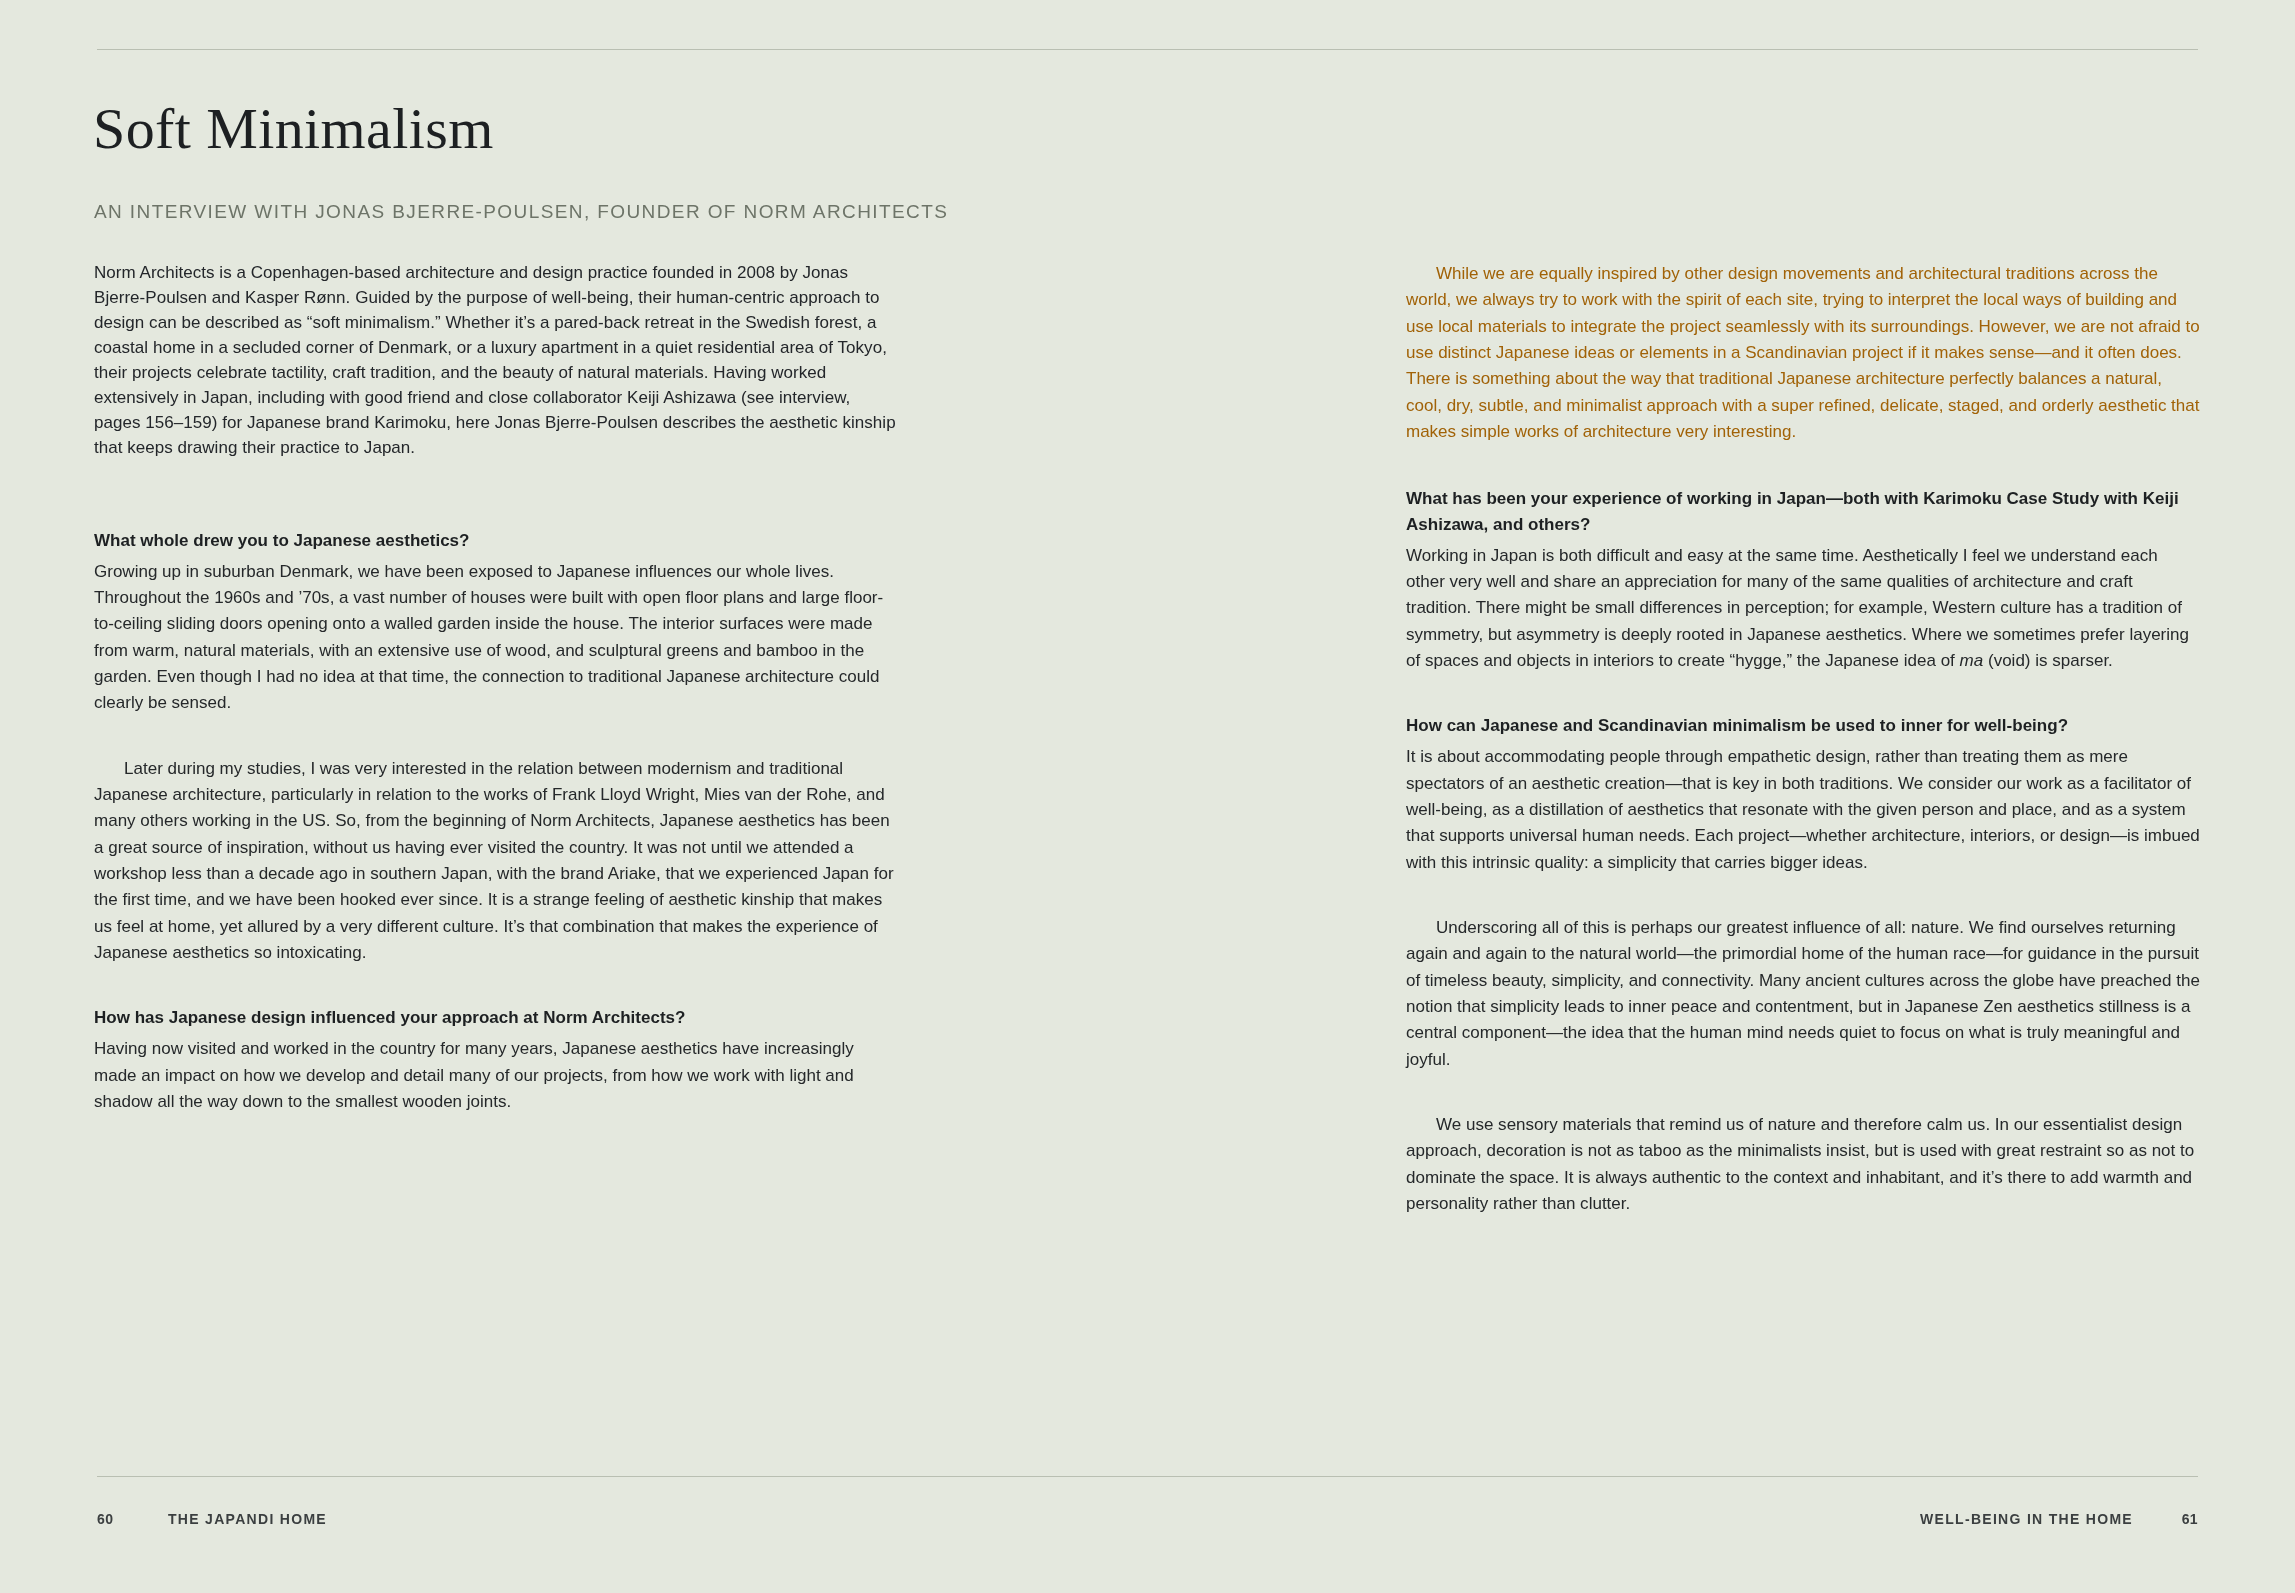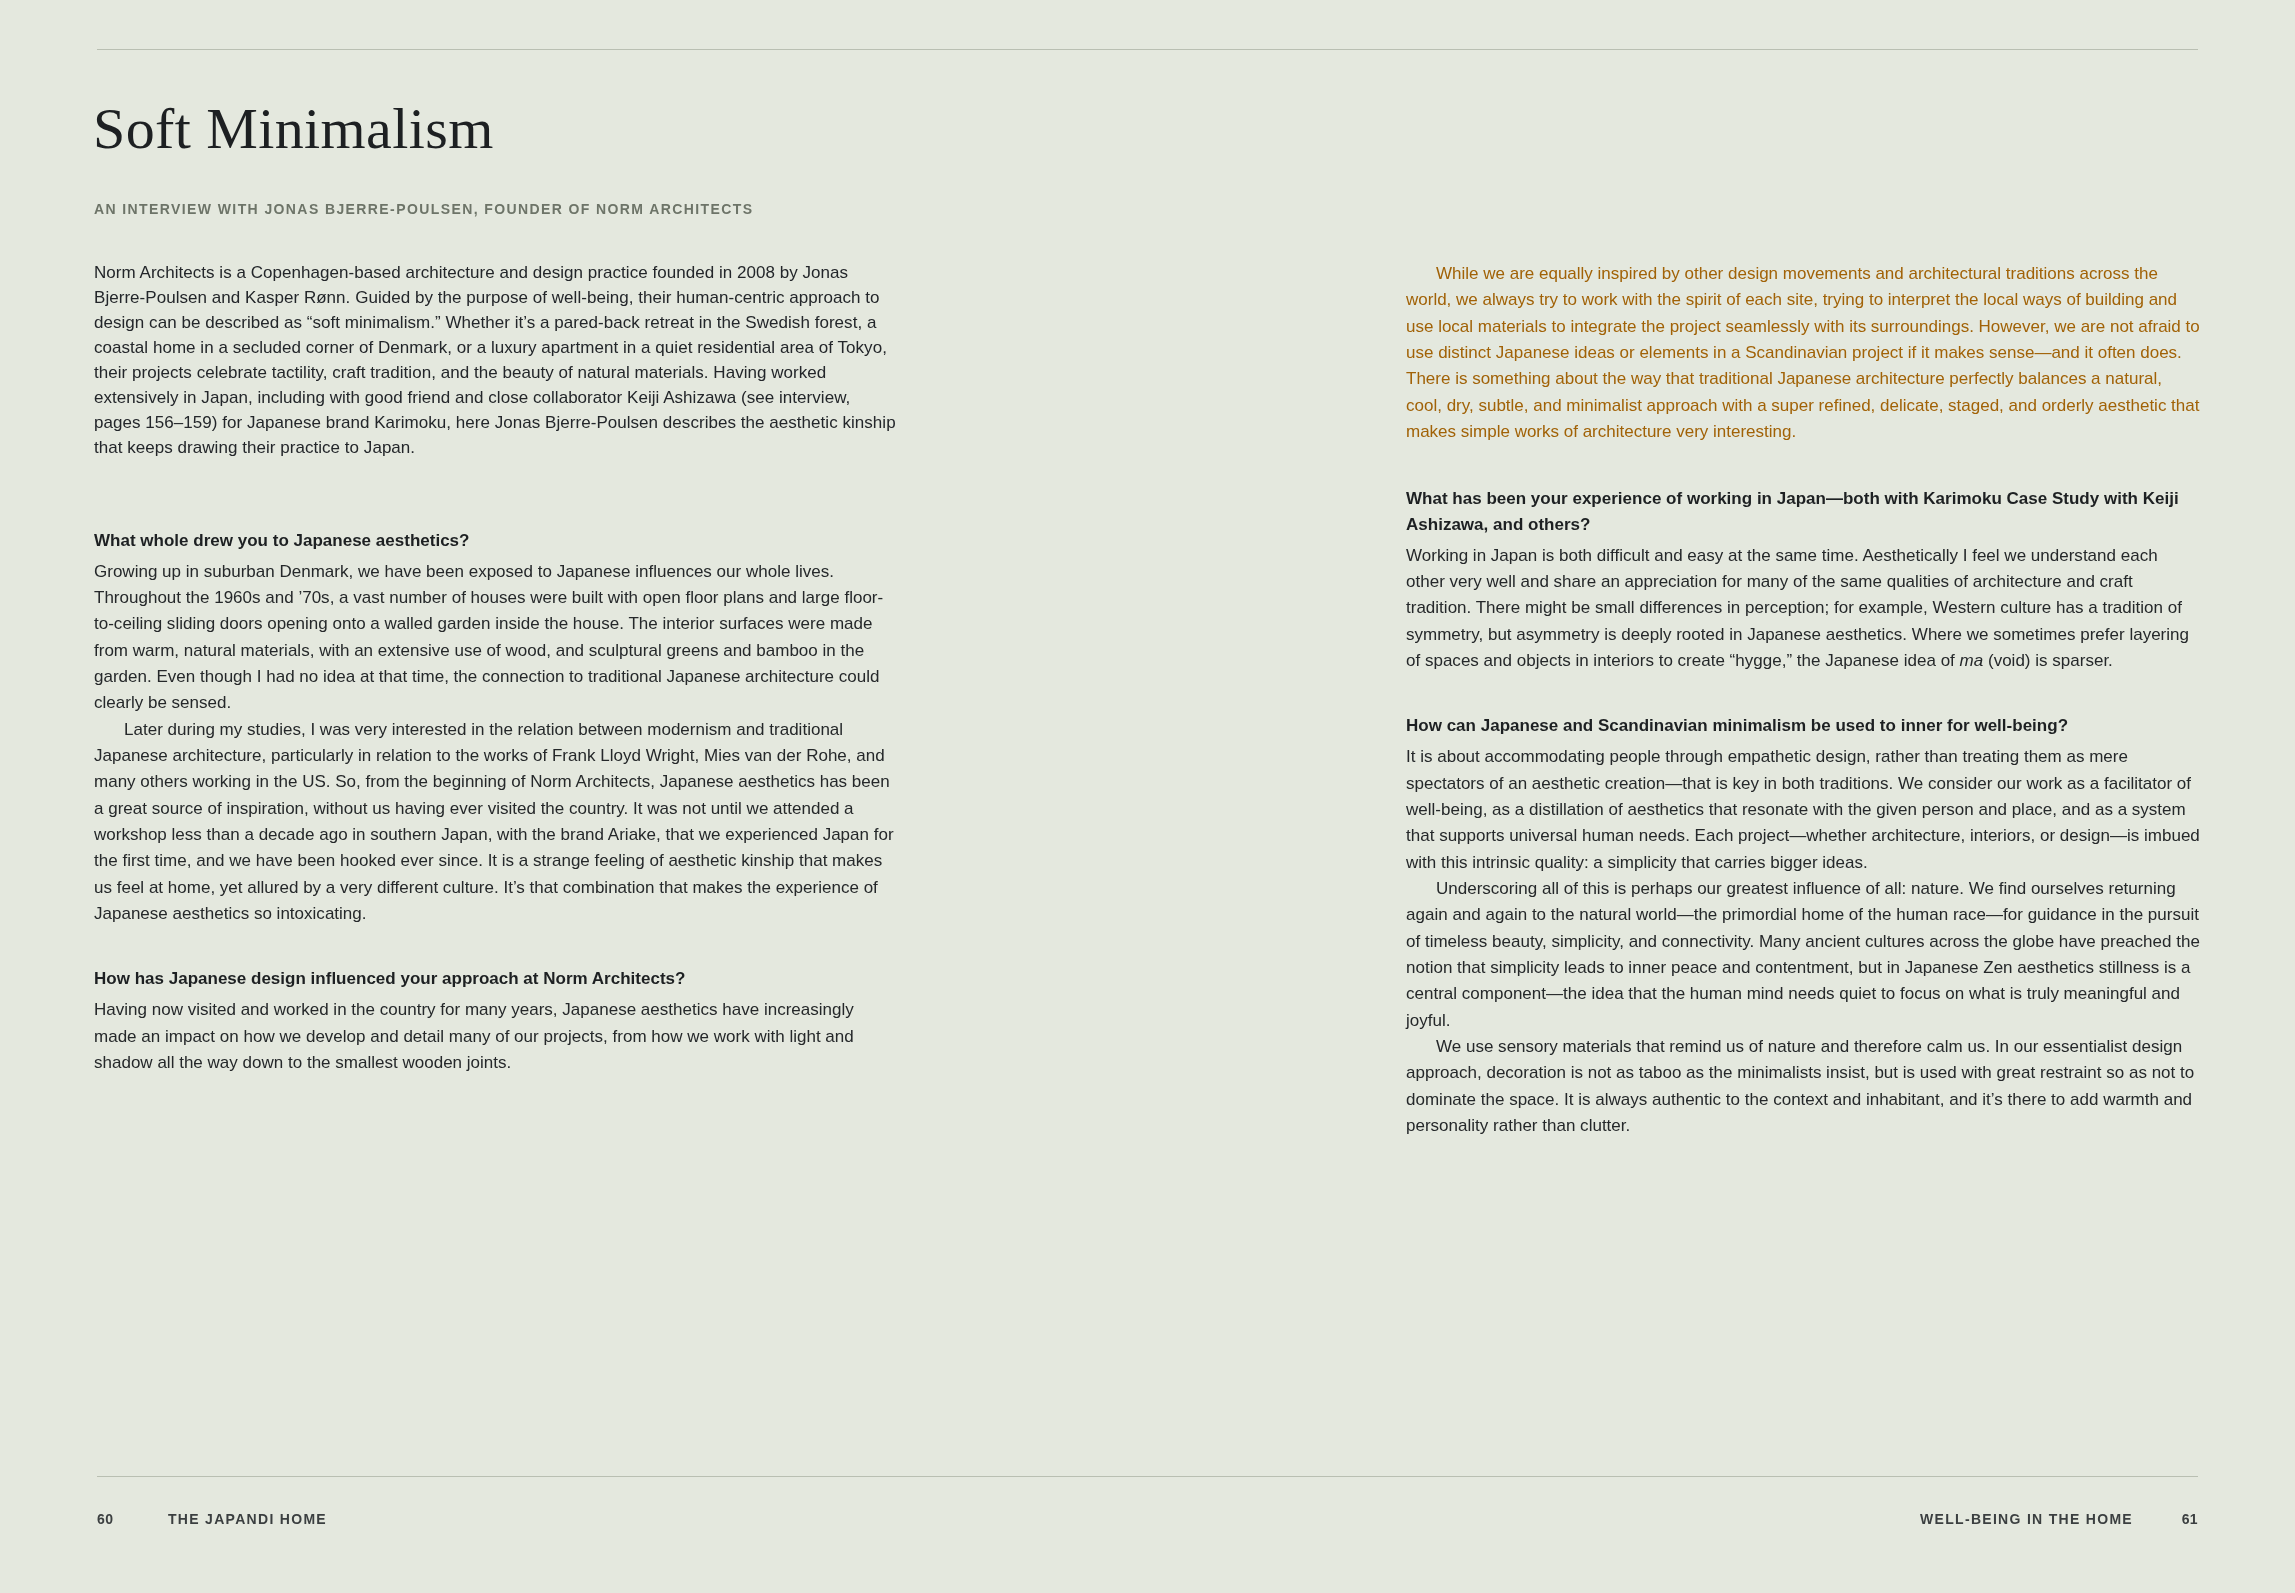--- a/index.html
+++ b/index.html
@@ -40,22 +40,22 @@
     font-weight: 400;
     letter-spacing: 0.4px;
     color: #1d2022;
     margin: 0;
     line-height: 1.1;
   }
   .standfirst {
     position: absolute;
     left: 94px;
     top: 201px;
-    font-size: 14px;
-    font-weight: bold;
+    font-size: 19px;
+    font-weight: normal;
     letter-spacing: 1.4px;
     color: #6d7468;
     text-transform: uppercase;
   }
 
   .col {
     position: absolute;
     top: 261px;
     width: 802px;
   }
@@ -83,21 +83,21 @@
     margin: 0 0 5.3px 0;
     letter-spacing: 0.01px;
   }
   .a {
     font-size: 17px;
     line-height: 1.55;
     color: #25282a;
     margin: 0;
     letter-spacing: 0.01px;
   }
-  .a + .a { text-indent: 30px; }
+  .a + .a { text-indent: 30px; margin-top: 39px; }
   .gap-q { margin-top: 41px; }
   .gap-q-sm { margin-top: 39px; }
 
   .right-intro p {
     font-size: 17px;
     line-height: 1.55;
     margin: 0;
     text-indent: 30px;
     color: #a16207;
   }

